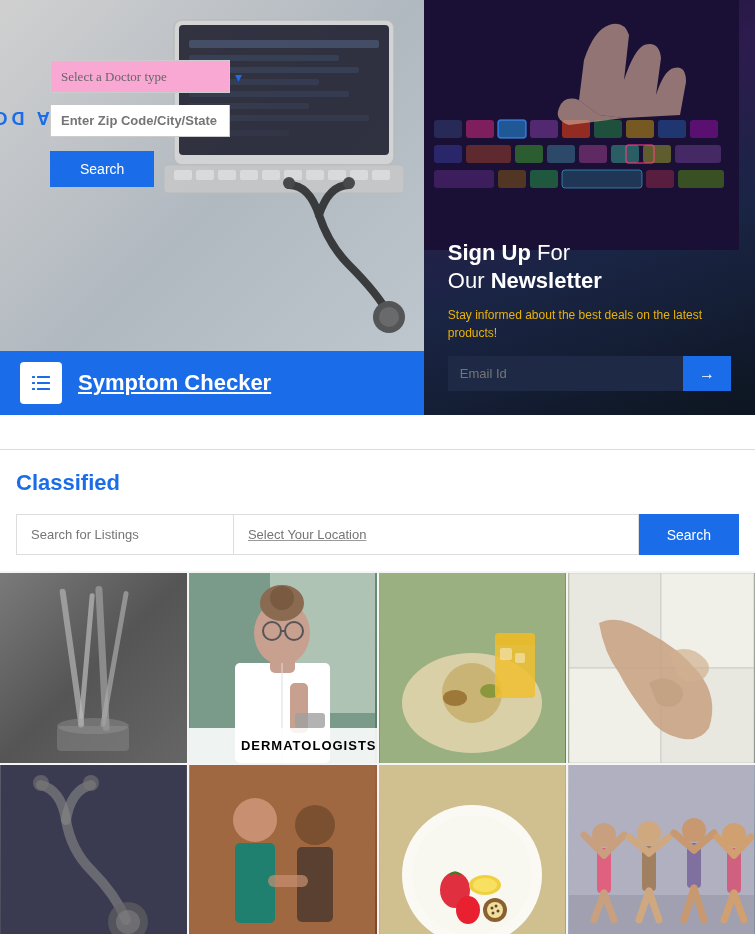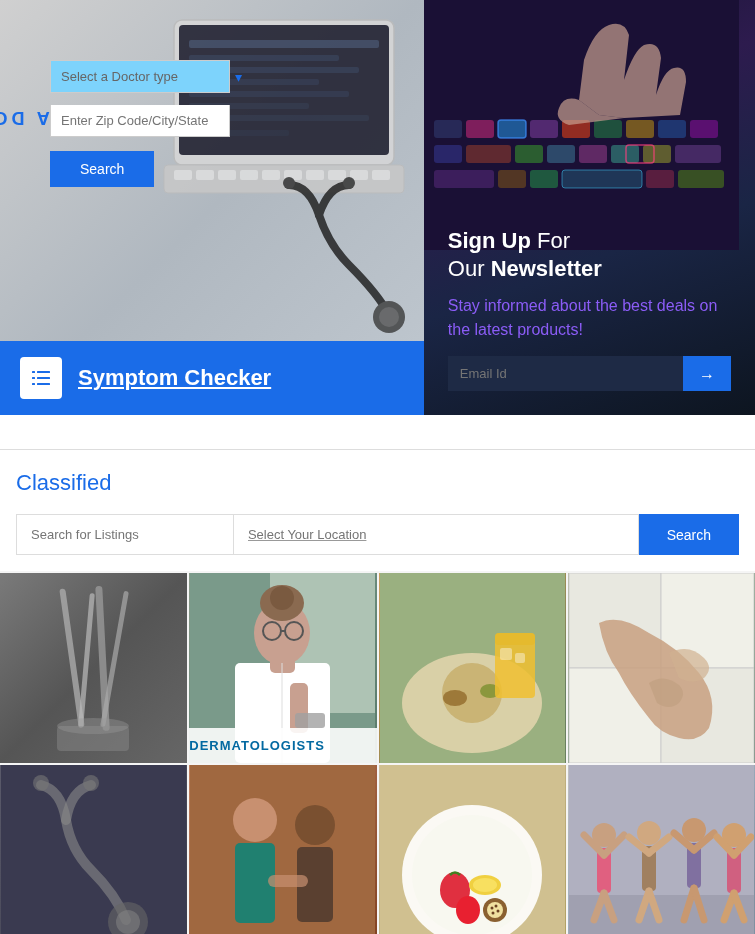--- a/index.html
+++ b/index.html
@@ -49,26 +49,27 @@
       top: 60px;
       left: 50px;
       z-index: 3;
       width: 200px;
     }
 
     .doctor-type-select {
       width: 180px;
       padding: 8px 10px;
       border: 1px solid #ccc;
-      background: #7dd3fc;
+      background: #f9a8d4;
       font-size: 13px;
       color: #666;
       appearance: none;
       cursor: pointer;
       outline: none;
+      font-family: Liberation Serif, serif;
     }
 
     .select-wrapper {
       position: relative;
       margin-bottom: 12px;
     }
 
     .select-wrapper::after {
       content: '▾';
       position: absolute;
@@ -84,40 +85,41 @@
       width: 180px;
       padding: 8px 10px;
       border: 1px solid #ccc;
       border-top: none;
       background: white;
       font-size: 13px;
       color: #14532d;
       outline: none;
       display: block;
       margin-bottom: 14px;
+      font-weight: bold;
     }
 
     .search-btn {
       background: #1a6ce8;
       color: white;
       border: none;
       padding: 10px 30px;
       font-size: 14px;
       cursor: pointer;
       font-weight: 500;
     }
 
     
     .symptom-bar {
       position: absolute;
       bottom: 0;
       left: 0;
       right: 0;
       background: #1a6ce8;
-      height: 74px;
+      height: 64px;
       display: flex;
       align-items: center;
       padding: 0 20px;
       z-index: 4;
     }
 
     .symptom-icon {
       width: 42px;
       height: 42px;
       background: white;
@@ -181,22 +183,22 @@
       font-weight: 400;
       line-height: 1.3;
       margin-bottom: 10px;
     }
 
     .signup-title strong {
       font-weight: 700;
     }
 
     .signup-desc {
-      color: #8b5cf6;
-      font-size: 16px;
+      color: #eab308;
+      font-size: 12px;
       margin-bottom: 14px;
       line-height: 1.5;
     }
 
     .email-row {
       display: flex;
       align-items: stretch;
     }
 
     .email-input {
@@ -228,21 +230,21 @@
 
     
     .classified-section {
       background: white;
       padding: 20px 16px 16px;
     }
 
     .classified-title {
       color: #1a6ce8;
       font-size: 22px;
-      font-weight: 400;
+      font-weight: 700;
       margin-bottom: 18px;
     }
 
     .classified-search-row {
       display: flex;
       gap: 0;
       margin-bottom: 0;
     }
 
     .listing-input {
@@ -309,25 +311,25 @@
     .cell-6 { background: linear-gradient(135deg, #c08060 0%, #a06040 50%, #804020 100%); }
     .cell-7 { background: linear-gradient(135deg, #d0c0a0 0%, #c0b080 50%, #b0a060 100%); }
     .cell-8 { background: linear-gradient(135deg, #c0c0c0 0%, #a0b0c0 40%, #8090a0 80%); }
 
     .dermatologist-label {
       position: absolute;
       bottom: 0;
       left: 0;
       right: 0;
       background: rgba(255,255,255,0.88);
-      color: #0369a1;
+      color: #000000;
       font-size: 13px;
       font-weight: 600;
       letter-spacing: 1px;
-      text-align: left;
+      text-align: right;
       padding: 10px 0;
     }
 
     
     .laptop-svg {
       position: absolute;
       top: 5px;
       right: 10px;
       z-index: 1;
       opacity: 0.85;

